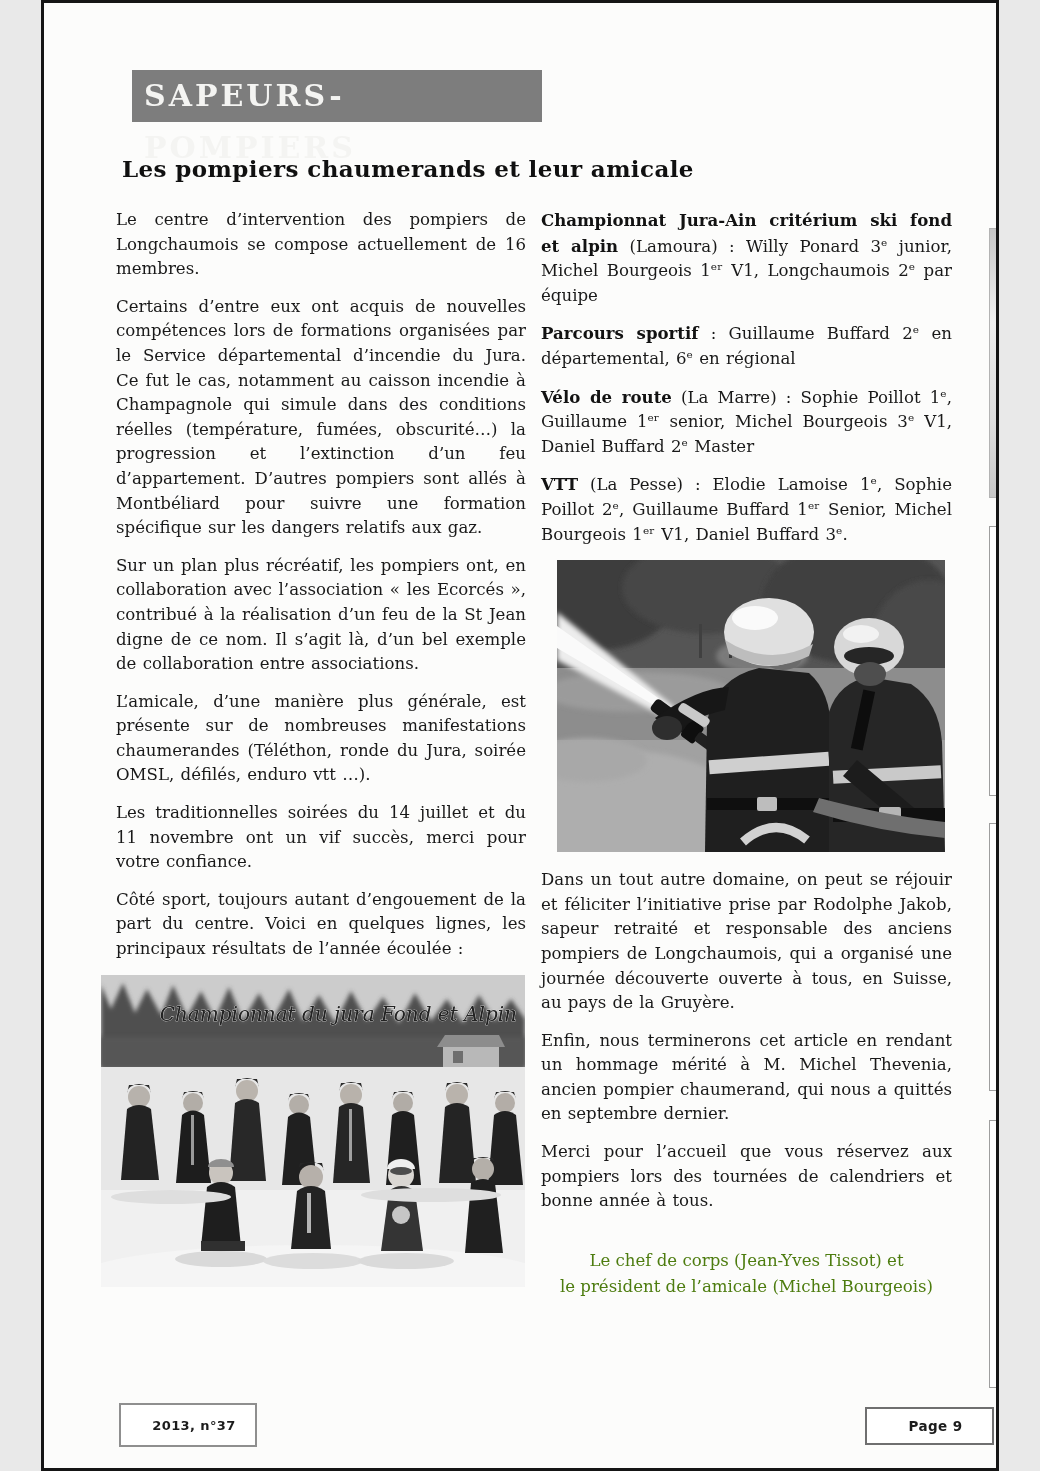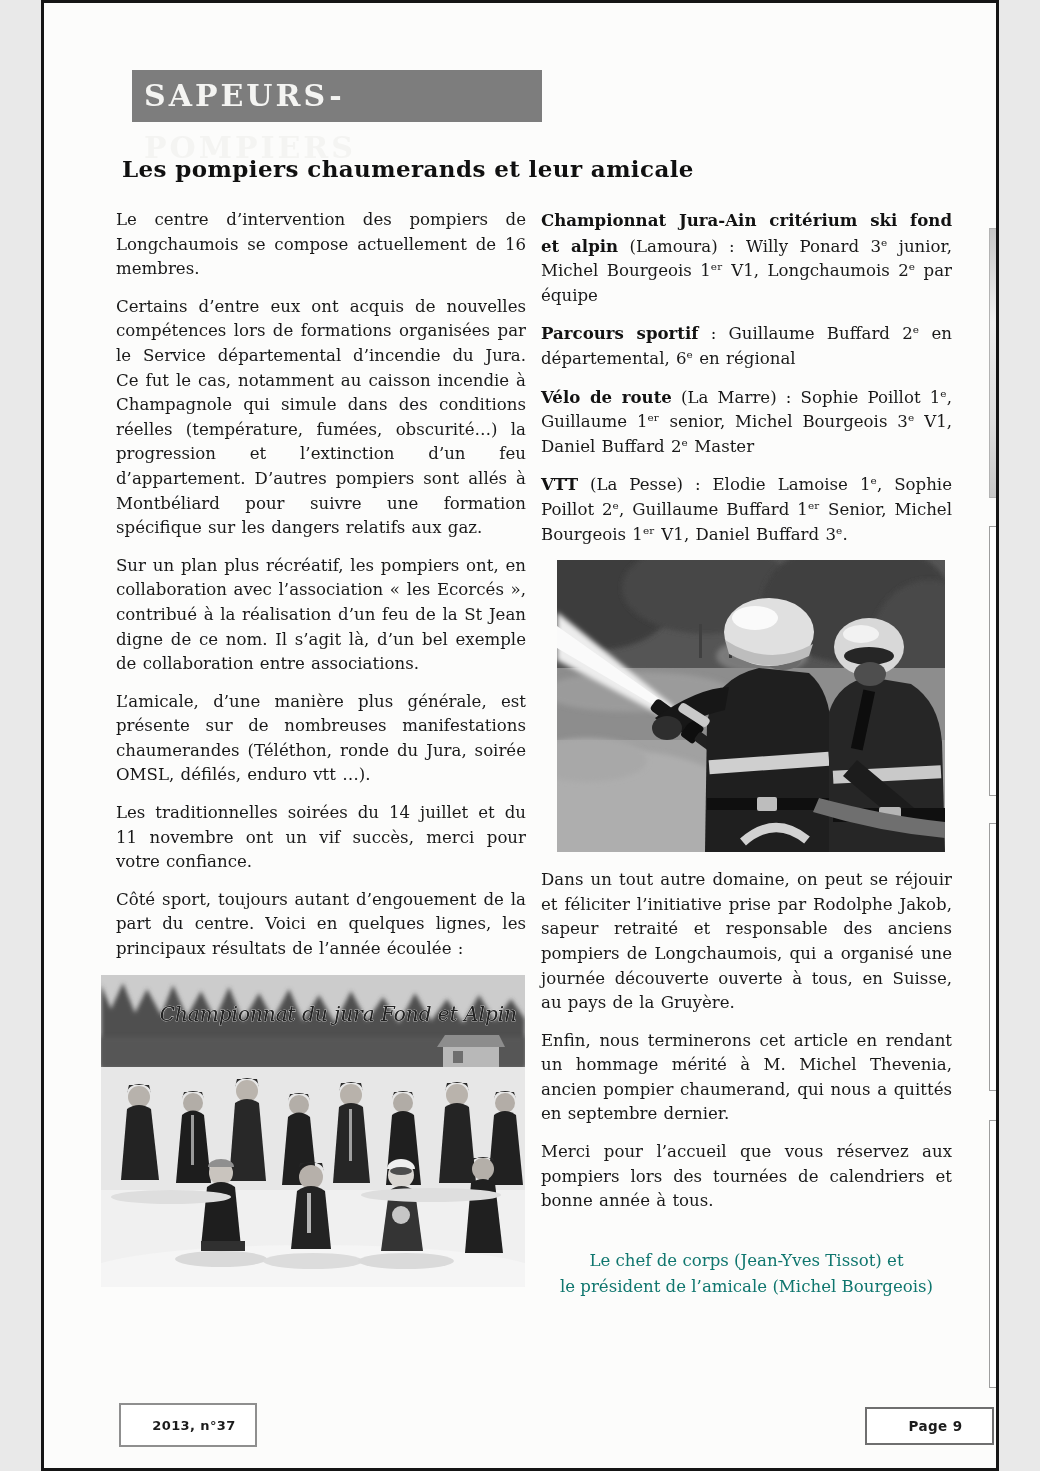--- a/index.html
+++ b/index.html
@@ -25,21 +25,21 @@
   .col-right{left:497px;width:411px;}
   .col p{
     margin:0 0 13px 0;font-size:16.6px;line-height:24.6px;
     text-align:justify;hyphens:auto;word-spacing:1px;color:#191919;
   }
   .col p strong{font-weight:bold;color:#121212;}
   figure{margin:0;}
   .ski-photo{display:block;margin:12px 0 0 -15px;width:424px;height:312px;}
   .ff-photo{display:block;margin:8px 0 16px 16px;width:388px;height:292px;}
   .ski-photo svg,.ff-photo svg{display:block;}
-  .signature{margin-top:34px;text-align:center;font-size:16.6px;line-height:26px;color:#0f766e;}
+  .signature{margin-top:34px;text-align:center;font-size:16.6px;line-height:26px;color:#4d7c0f;}
   
   .tab{
     position:absolute;left:945px;width:34px;background:#ffffff;
     border:1px solid #9e9e9e;box-sizing:border-box;
     display:flex;align-items:center;justify-content:center;
   }
   .tab.active{
     background:linear-gradient(180deg,#c6c6c6 0%,#f0f0f0 35%,#dedede 72%,#c7c7c7 100%);
     border:1px solid #b3b3b3;
   }

